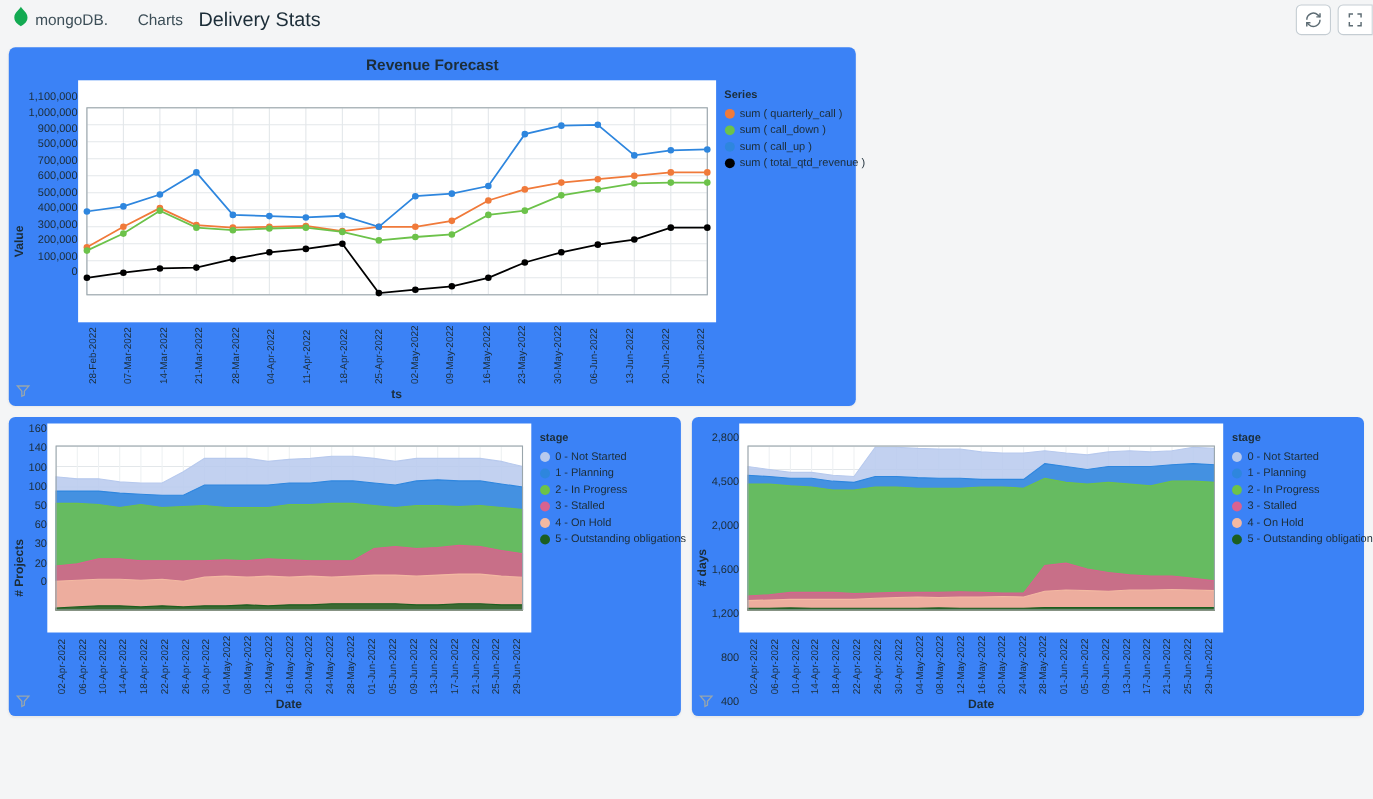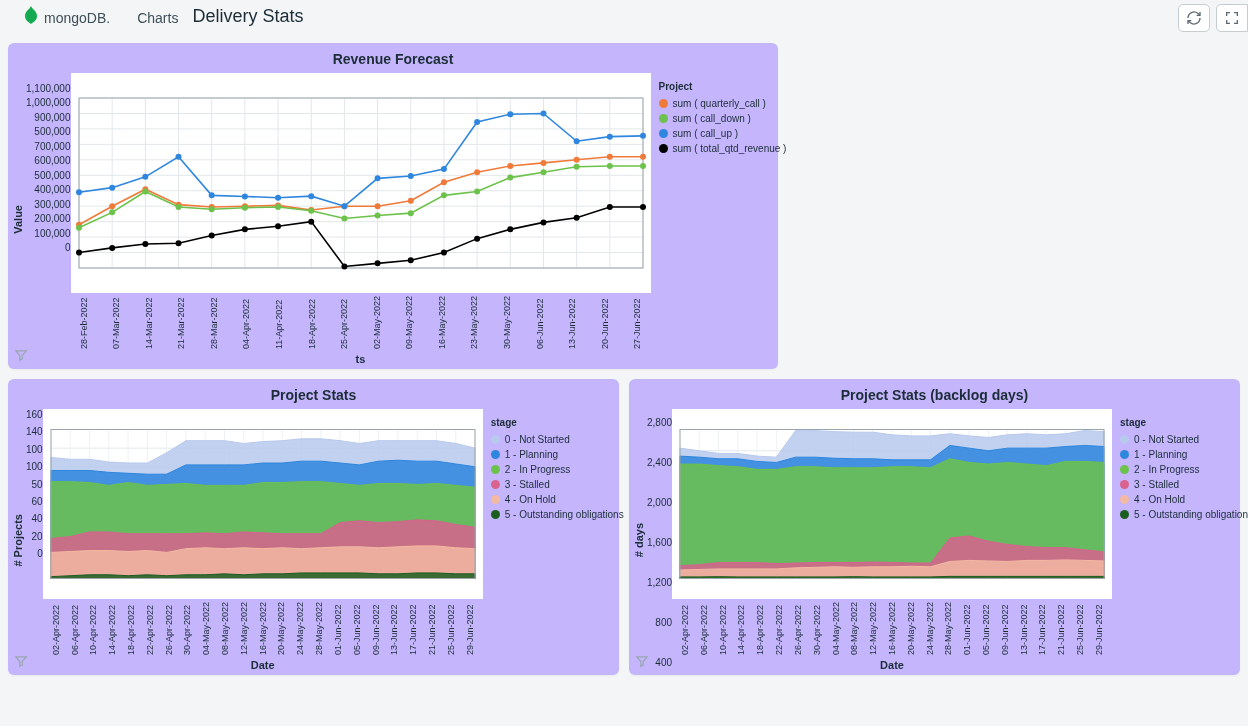--- a/index.html
+++ b/index.html
@@ -5,22 +5,22 @@
   * { box-sizing: border-box; }
   body {
     margin:0;
     font-family: -apple-system, BlinkMacSystemFont, "Segoe UI", Helvetica, Arial, sans-serif;
     background:#f4f5f6;
     color:#1c2d38;
     font-size:12px;
   }
   .top-bar {
     display:flex;
-    align-items:flex-start;
-    padding:6px 24px;
+    align-items:flex-end;
+    padding:6px 12px;
     position:relative;
   }
   .brand {
     display:flex;
     align-items:center;
     gap:6px;
     font-size:14px;
     color:#3d4f58;
     font-weight:500;
   }
@@ -39,21 +39,21 @@
     width:32px; height:28px;
     display:flex; align-items:center; justify-content:center;
     color:#5d6c74;
     cursor:pointer;
   }
   .dash{
     padding:8px; display:flex; flex-direction:column; gap:10px;
   }
   .row{ display:flex; gap:10px; }
   .card{
-    background:#c4b5fd;
+    background:#3b82f6;
     border-radius:6px;
     position:relative;
     box-shadow: 0 1px 2px rgba(0,0,0,0.05);
   }
   .card-title{
     text-align:center;
     font-size:14px;
     font-weight:700;
     color:#1c2d38;
     padding-top:8px;
@@ -284,21 +284,21 @@
             <span>23-May-2022</span>
             <span>30-May-2022</span>
             <span>06-Jun-2022</span>
             <span>13-Jun-2022</span>
             <span>20-Jun-2022</span>
             <span>27-Jun-2022</span>
           </div>
         <div class="x-label">ts</div>
       </div>
       <div class="legend" id="leg1">
-          <div class="legend-title">Project</div>
+          <div class="legend-title">Series</div>
           <div class="li">
             <span class="dot" style="background:#f07a3a"></span>
             <span>sum ( quarterly_call )</span>
           </div>
           <div class="li">
             <span class="dot" style="background:#6cc24a"></span>
             <span>sum ( call_down )</span>
           </div>
           <div class="li">
             <span class="dot" style="background:#2e86de"></span>
@@ -312,31 +312,30 @@
     </div>
     <span class="filter-icon">
       <svg width="14" height="14" viewBox="0 0 24 24" fill="none" stroke="#98a6ad" stroke-width="2">
           <path d="M3 5h18l-7 8v6l-4 2v-8z"></path>
         </svg>
     </span>
   </div>
 
   <div class="row">
     <div class="card" id="card2">
-      <div class="card-title">Project Stats</div>
       <div class="chart-area">
         <div class="y-label"># Projects</div>
         <div id="y2" class="y-ticks" style="height:150px;margin-top:0;">
             <span>160</span>
             <span>140</span>
             <span>100</span>
             <span>100</span>
             <span>50</span>
             <span>60</span>
-            <span>40</span>
+            <span>30</span>
             <span>20</span>
             <span>0</span>
           </div>
         <div>
           <svg id="plot2-svg" class="plot" viewBox="0 0 440 165">
               <line x1="8" x2="432" y1="157" y2="157" stroke="#e3e7ea"></line>
               <line x1="8" x2="432" y1="138.375" y2="138.375" stroke="#e3e7ea"></line>
               <line x1="8" x2="432" y1="119.75" y2="119.75" stroke="#e3e7ea"></line>
               <line x1="8" x2="432" y1="101.125" y2="101.125" stroke="#e3e7ea"></line>
               <line x1="8" x2="432" y1="82.5" y2="82.5" stroke="#e3e7ea"></line>
@@ -431,26 +430,25 @@
           </div>
       </div>
       <span class="filter-icon">
         <svg width="14" height="14" viewBox="0 0 24 24" fill="none" stroke="#98a6ad" stroke-width="2">
             <path d="M3 5h18l-7 8v6l-4 2v-8z"></path>
           </svg>
       </span>
     </div>
 
     <div class="card" id="card3">
-      <div class="card-title">Project Stats (backlog days)</div>
       <div class="chart-area">
         <div class="y-label"># days</div>
         <div id="y3" class="y-ticks" style="height:150px;margin-top:8px;gap:29px;">
             <span>2,800</span>
-            <span>2,400</span>
+            <span>4,500</span>
             <span>2,000</span>
             <span>1,600</span>
             <span>1,200</span>
             <span>800</span>
             <span>400</span>
             <span>0</span>
           </div>
         <div>
           <svg id="plot3-svg" class="plot" viewBox="0 0 440 165">
               <line x1="8" x2="432" y1="157" y2="157" stroke="#e3e7ea"></line>

